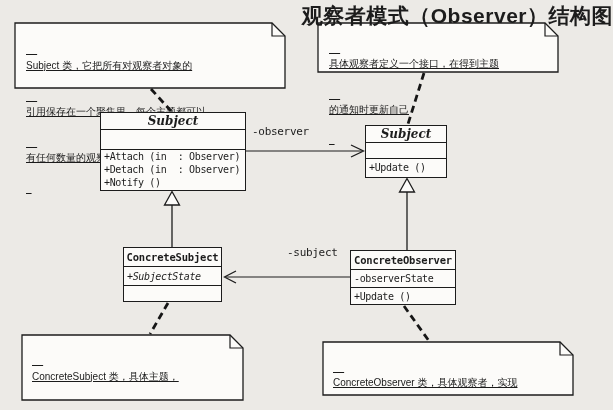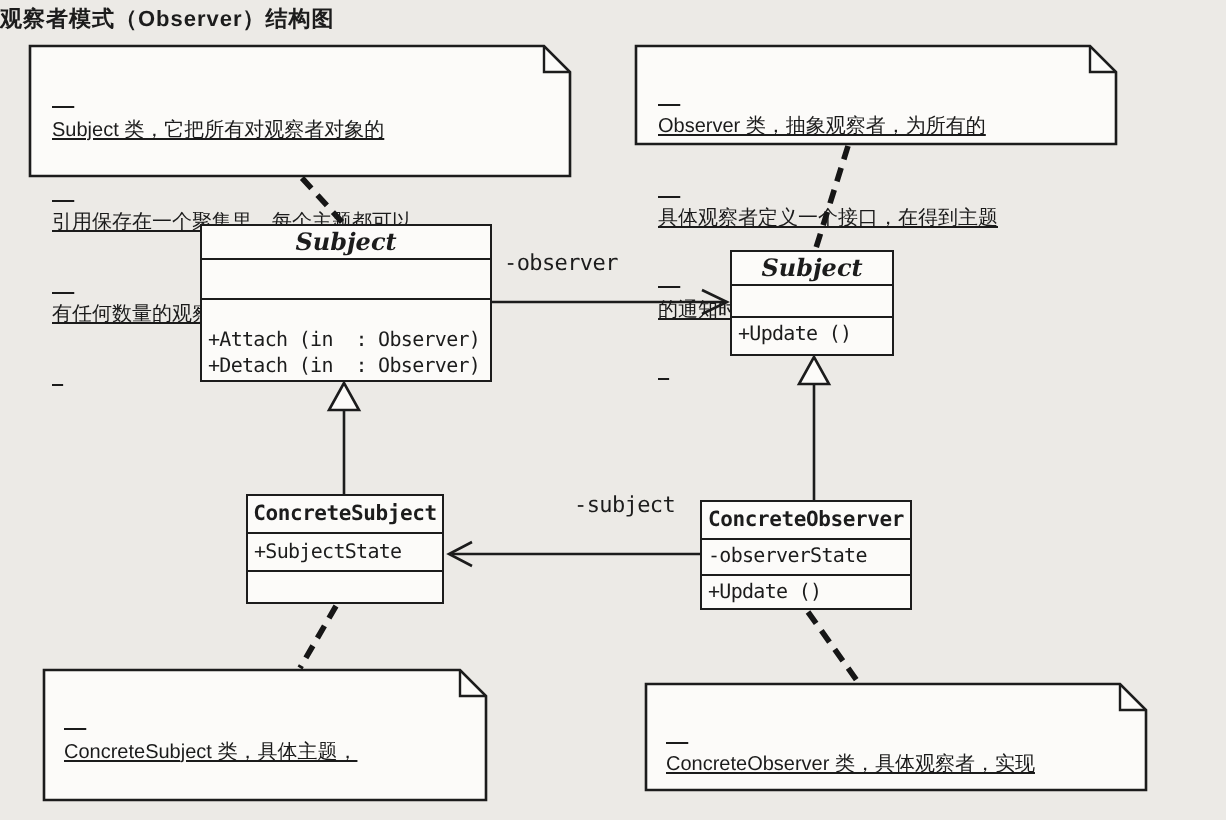--- a/index.html
+++ b/index.html
@@ -3,22 +3,22 @@
 <meta charset="utf-8">
 <style>
   html,body{margin:0;padding:0;}
   #stage{
     position:relative;width:613px;height:410px;overflow:hidden;
     background:#eceae6;
     font-family:"Liberation Sans",sans-serif;
     color:#1c1c1c;
   }
   .title{
-    position:absolute;left:0;top:2px;width:613px;text-align:left;
-    font-size:11px;font-weight:bold;letter-spacing:.5px;z-index:2;
+    position:absolute;left:0;top:2px;width:613px;text-align:right;
+    font-size:21px;font-weight:bold;letter-spacing:.5px;z-index:2;
   }
   svg.layer{position:absolute;left:0;top:0;z-index:1;}
   .note-text{
     position:absolute;z-index:2;font-size:10px;line-height:15.4px;
     white-space:pre;color:#1b1b1b;text-decoration:underline;
   }
   .cls{
     position:absolute;z-index:2;background:#fcfbf9;
     border:1.4px solid #1c1c1c;box-sizing:border-box;
   }
@@ -92,59 +92,58 @@
     </g>
   </svg>
 
   <div class="note-text" style="left:26px;top:27px;">
     <div>Subject 类，它把所有对观察者对象的</div>
     <div>引用保存在一个聚集里，每个主题都可以</div>
     <div>有任何数量的观察者。抽象主题提供一个</div>
   </div>
 
   <div class="note-text" style="left:329px;top:26px;line-height:15.2px;">
-    <div>Observer 类，抽象观察者，为所有的</div>
     <div>具体观察者定义一个接口，在得到主题</div>
     <div>的通知时更新自己</div>
   </div>
 
   <div class="note-text" style="left:32px;top:338px;">
     <div>ConcreteSubject 类，具体主题，</div>
     
     
     
   </div>
 
   <div class="note-text" style="left:333px;top:345px;line-height:15.2px;">
     <div>ConcreteObserver 类，具体观察者，实现</div>
     
     
   </div>
 
   <div class="cls" style="left:100px;top:112px;width:146px;height:79px;">
     <div class="cls-name abstract" style="height:16px;">Subject</div>
     <div class="cls-sec" style="height:20px;"></div>
-    <div class="cls-sec" style="height:40px;padding-top:14px;">
+    <div class="cls-sec" style="height:40px;padding-top:0;">
       <div class="mem">+Attach (in  : Observer)</div>
       <div class="mem">+Detach (in  : Observer)</div>
       <div class="mem">+Notify ()</div>
     </div>
   </div>
 
   <div class="cls" style="left:365px;top:125px;width:82px;height:53px;">
     <div class="cls-name abstract" style="height:16px;">Subject</div>
     <div class="cls-sec" style="height:16px;"></div>
     <div class="cls-sec" style="height:18px;padding-top:2px;">
       <div class="mem">+Update ()</div>
     </div>
   </div>
 
   <div class="cls" style="left:123px;top:247px;width:99px;height:55px;">
     <div class="cls-name" style="height:18px;">ConcreteSubject</div>
-    <div class="cls-sec" style="height:19px;padding-top:2.5px;">
+    <div class="cls-sec" style="height:19px;padding-top:2.5px;font-style:italic;">
       <div class="mem">+SubjectState</div>
     </div>
     <div class="cls-sec" style="height:15px;"></div>
   </div>
 
   <div class="cls" style="left:350px;top:250px;width:106px;height:55px;">
     <div class="cls-name" style="height:18px;">ConcreteObserver</div>
     <div class="cls-sec" style="height:18px;padding-top:2px;">
       <div class="mem">-observerState</div>
     </div>

